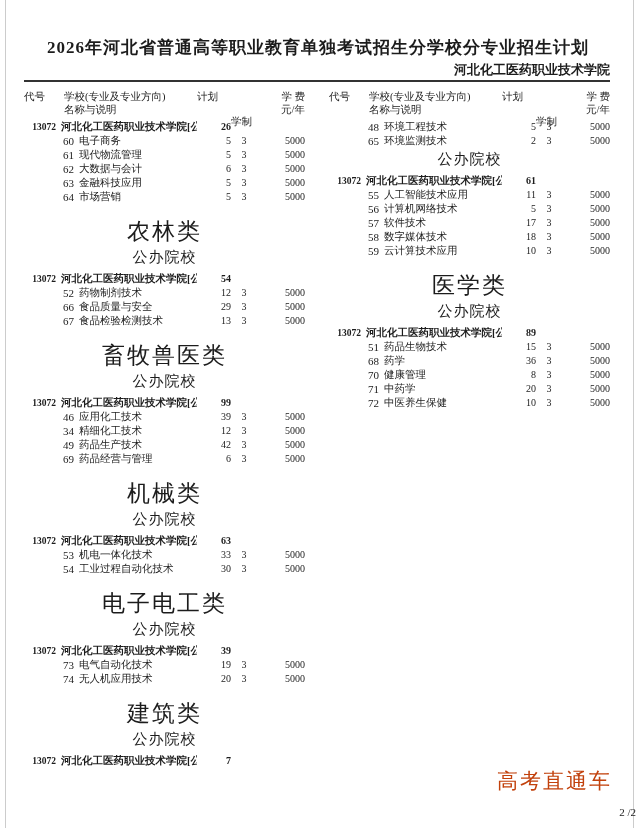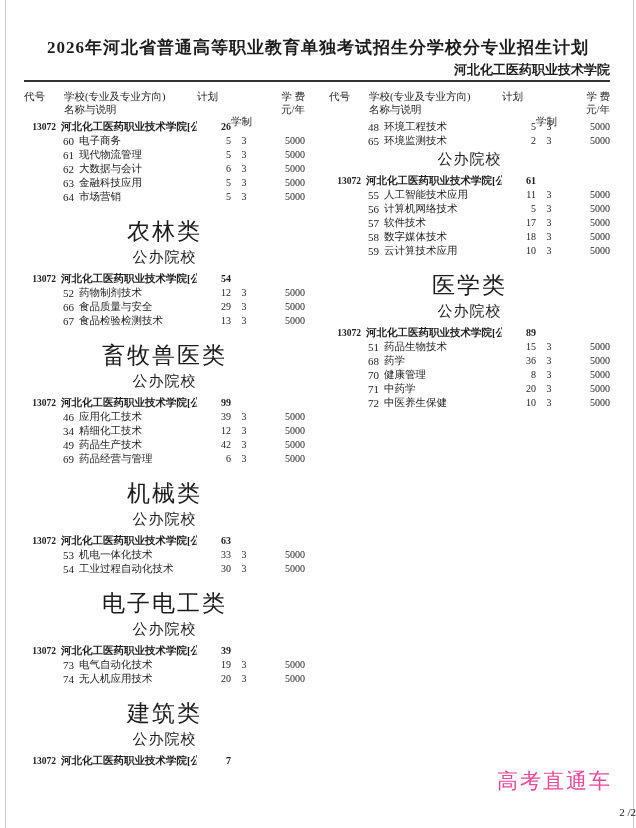--- a/index.html
+++ b/index.html
@@ -104,21 +104,21 @@
     position: absolute;
     bottom: 10px; left: 0; right: 0;
     text-align: right;
     font-size: 11px;
   }
   .watermark {
     position: absolute;
     right: 24px; bottom: 33px;
     font-size: 21px;
     letter-spacing: 2px;
-    color: #ec4899;
+    color: #c2410c;
     font-family: "Liberation Sans", "DejaVu Sans", sans-serif;
   }
 </style>
 </head>
 <body>
 
 <div class="page">
   <div class="page-frame"></div>
 
   <div class="doc-title">2026年河北省普通高等职业教育单独考试招生分学校分专业招生计划</div>

